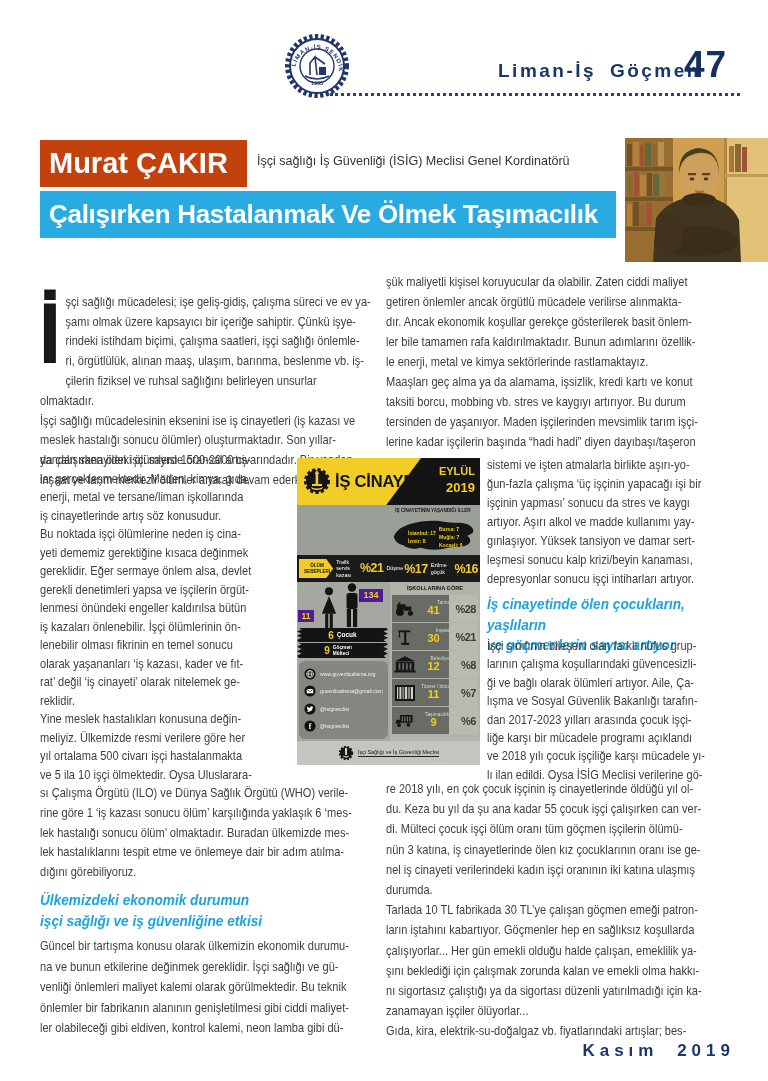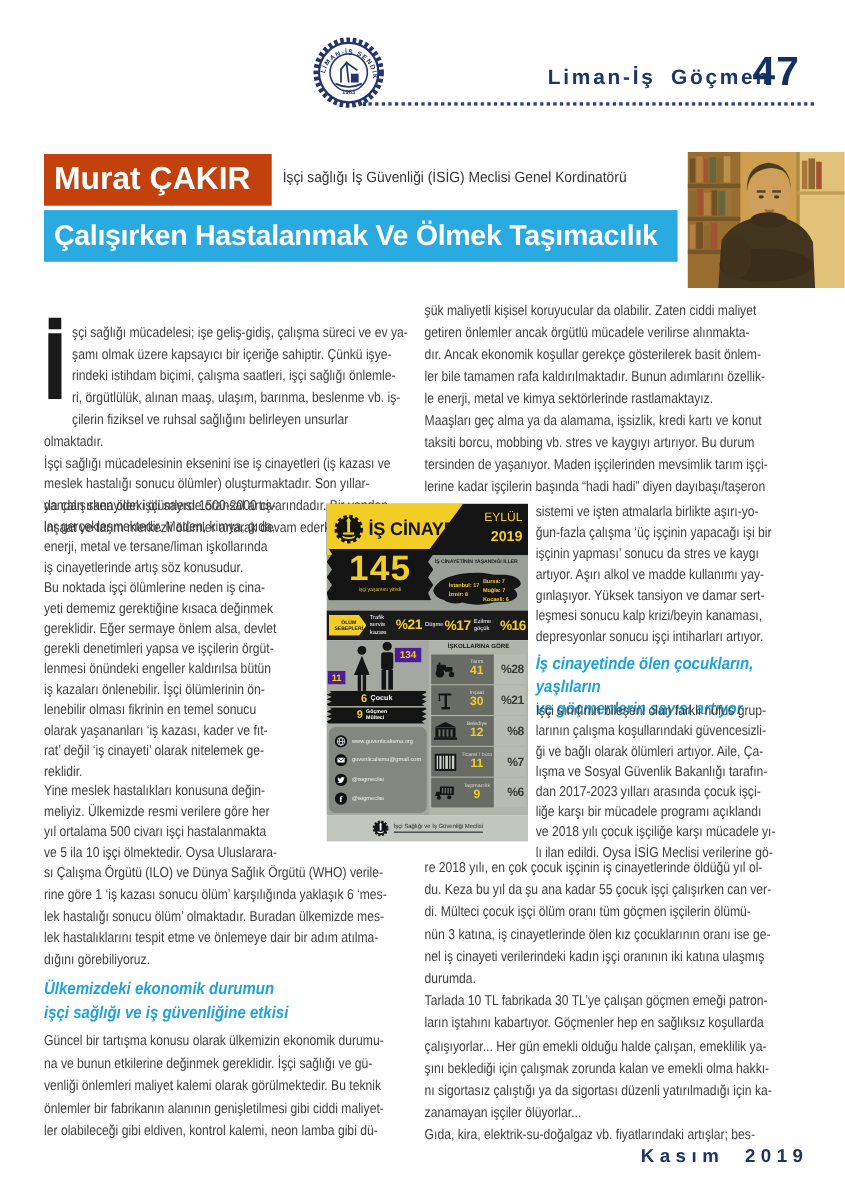--- a/index.html
+++ b/index.html
@@ -22,21 +22,21 @@
            -webkit-text-stroke:2px #191919;}
   
   .issue{font-size:17px;font-weight:700;color:#1c3668;letter-spacing:5px;word-spacing:9px;}
   
   .ig{position:absolute;left:285px;top:458px;width:183px;height:307px;font-family:"Liberation Sans",sans-serif;margin-left:12px;}
   .ig *{box-sizing:border-box;}
   .ig-head{left:0;top:0;width:183px;height:47px;background:#141414;}
   .ig-yellow{left:0;top:0;width:124px;height:47px;background:#f2cd26;
              clip-path:polygon(0 0,100% 0,72% 100%,0 100%);}
   .ig-title{left:38px;top:14px;font-size:16.5px;font-weight:700;color:#141414;letter-spacing:-0.2px;}
-  .ig-month{right:5px;top:7px;font-size:11px;font-weight:400;color:#f2cd26;text-align:right;padding-left:28px;}
+  .ig-month{right:5px;top:7px;font-size:11px;font-weight:700;color:#f2cd26;text-align:right;padding-left:28px;}
   .ig-year{right:5px;top:22px;font-size:13px;font-weight:700;color:#f2cd26;text-align:right;}
   .ig-mapband{left:0;top:47px;width:183px;height:50px;background:#9aa098;}
   .ig-maphead{left:91px;top:50px;width:90px;font-size:4.6px;font-weight:700;color:#161616;text-align:center;}
   .zig{background:#141414;
        clip-path:polygon(2% 0,98% 0,100% 10%,95% 25%,100% 40%,95% 55%,100% 70%,95% 85%,98% 100%,2% 100%,0 85%,5% 70%,0 55%,5% 40%,0 25%,5% 10%);}
   .big145{left:0;top:41px;width:97px;height:47px;text-align:center;}
   .big145 .n{font-size:32px;line-height:34px;font-weight:700;color:#f2cd26;letter-spacing:1px;}
   .big145 .c{font-size:4.6px;color:#e8c62a;}
   .citylab{position:absolute;font-size:5px;font-weight:700;color:#f2cd26;white-space:nowrap;}
   .ig-causes{left:0;top:97px;width:183px;height:27px;background:#1b1b1b;display:flex;align-items:center;padding:0 2px;}
@@ -53,21 +53,21 @@
   .gzig .v{font-size:10px;font-weight:700;color:#f2cd26;}
   .gzig .l{font-size:6.5px;font-weight:700;color:#fff;line-height:1.05;}
   .contactbox{left:2px;top:203px;width:89px;height:78px;background:#83877f;border-radius:6px;
               display:flex;flex-direction:column;justify-content:space-around;padding:4px 5px;}
   .crow{display:flex;align-items:center;gap:4px;}
   .crow .ct{font-size:5.2px;color:#f2f2ee;}
   .ig-sechead{left:93px;top:127px;width:90px;font-size:5.6px;font-weight:700;color:#161616;text-align:center;}
   .secrow{left:95px;width:86px;height:27px;display:flex;}
   .sec-dark{width:57px;background:#686c64;display:flex;align-items:center;}
   .sec-ic{width:26px;display:flex;justify-content:center;}
-  .sec-tx{flex:1;padding-right:0;display:flex;flex-direction:column;align-items:center;}
+  .sec-tx{flex:1;padding-right:0;display:flex;flex-direction:column;}
   .sec-tx .lb{font-size:4.8px;color:#d7d9d2;text-align:right;line-height:1.1;}
   .sec-tx .vl{font-size:11px;font-weight:700;color:#f2cd26;text-align:center;line-height:1.05;}
   .sec-pct{width:29px;background:#b7bbb2;color:#393c35;font-size:11px;font-weight:700;
            display:flex;align-items:center;justify-content:flex-end;padding-right:2px;letter-spacing:-0.5px;}
   .ig-foot{left:0;top:283px;width:183px;height:24px;background:#c3c6bf;display:flex;align-items:center;justify-content:center;gap:4px;}
   .ig-foot .t{font-size:5.4px;color:#20221e;border-bottom:0.5px solid #20221e;padding-bottom:1px;}
   
   .photo{left:622px;top:138px;width:143px;height:124px;border-left:3px solid #fff;overflow:hidden;}
 </style>
 </head>
@@ -250,24 +250,20 @@
     <div class="abs ig-maphead">İŞ CİNAYETİNİN YAŞANDIĞI İLLER</div>
     <svg class="abs" style="left:92px;top:57px" width="89" height="38" viewBox="0 0 100 44">
       <path fill="#161616" d="M4,25 C7,17 14,13 24,10 C36,6.5 52,5.5 64,8 C71,9.5 78,8 85,9.5 C92,11 97,15 96,19 C95,22 91,23 89,24 C93,27 94,31 90,34 C84,39 75,36 67,38 C57,41 45,41 35,38 C28,40 20,39 15,35 C9,34 5,30 4,25 Z"></path>
     </svg>
     <div class="citylab" style="left:111px;top:72px">İstanbul: 17</div>
     <div class="citylab" style="left:111px;top:80px">İzmir: 8</div>
     <div class="citylab" style="left:142px;top:68px">Bursa: 7</div>
     <div class="citylab" style="left:142px;top:76px">Muğla: 7</div>
     <div class="citylab" style="left:142px;top:84px">Kocaeli: 6</div>
 
-    <div class="abs zig big145">
-      <div class="n">145</div>
-      <div class="c">işçi yaşamını yitirdi</div>
-    </div>
 
     <div class="abs ig-causes">
       <div class="cause-arrow">
           <span>ÖLÜM SEBEPLERİ</span>
         </div>
       <div class="cause">
         <div class="nm">Trafik servis kazası</div>
         <div class="pc">%21</div>
       </div>
       <div class="cause">

